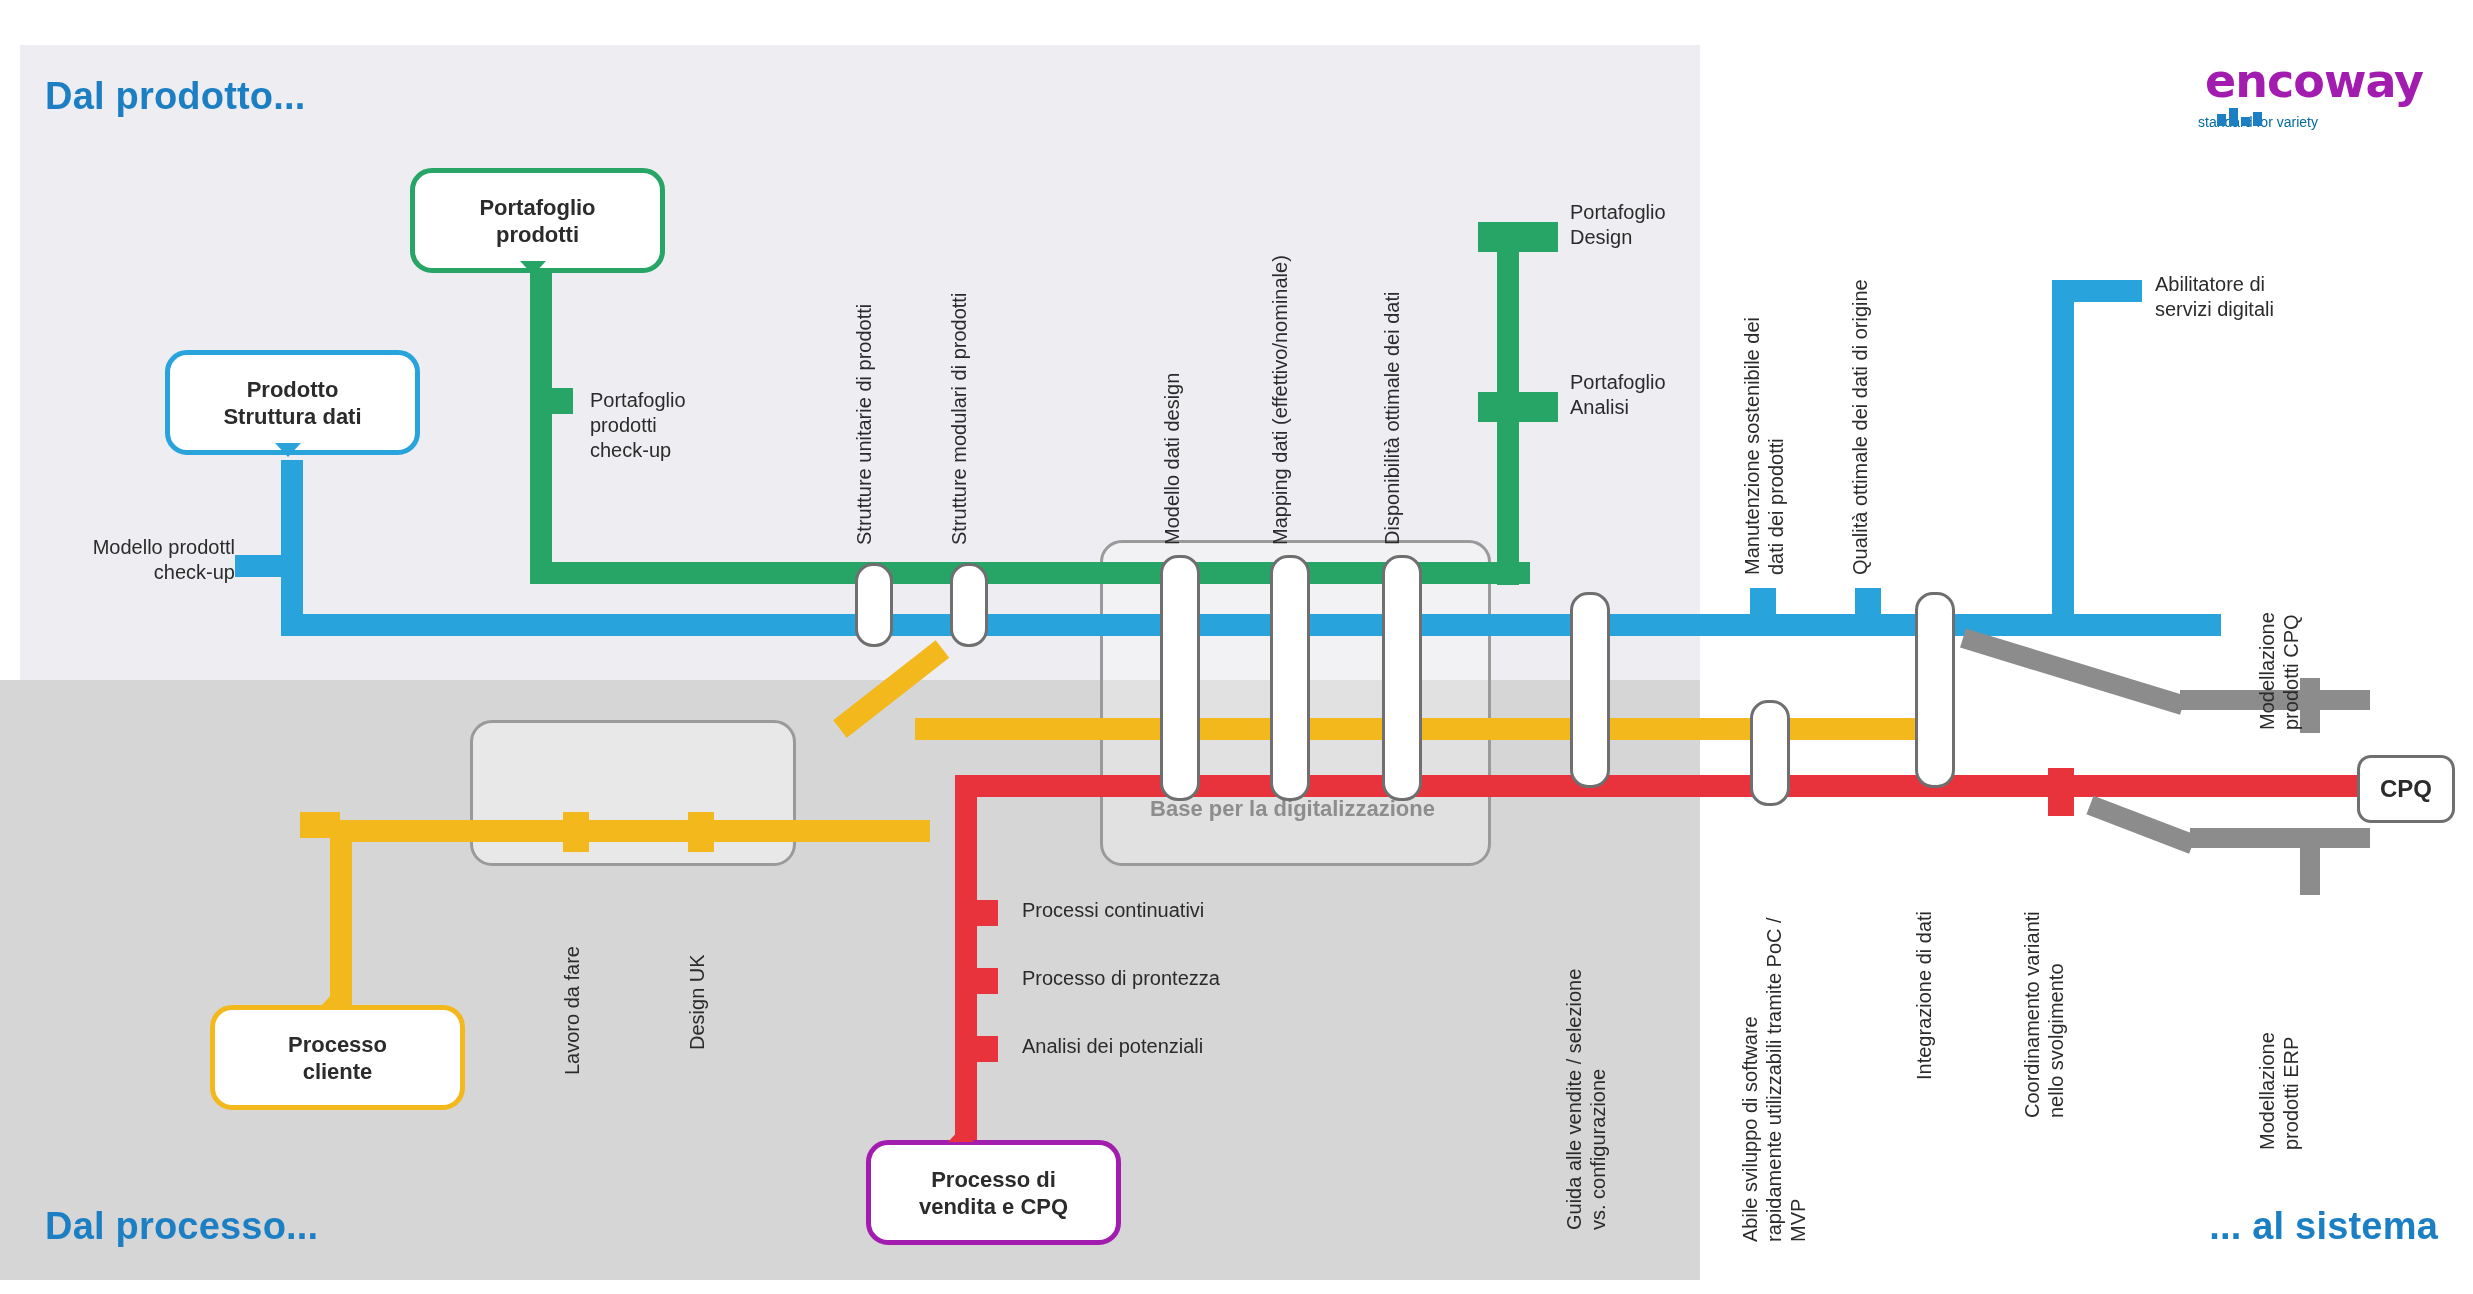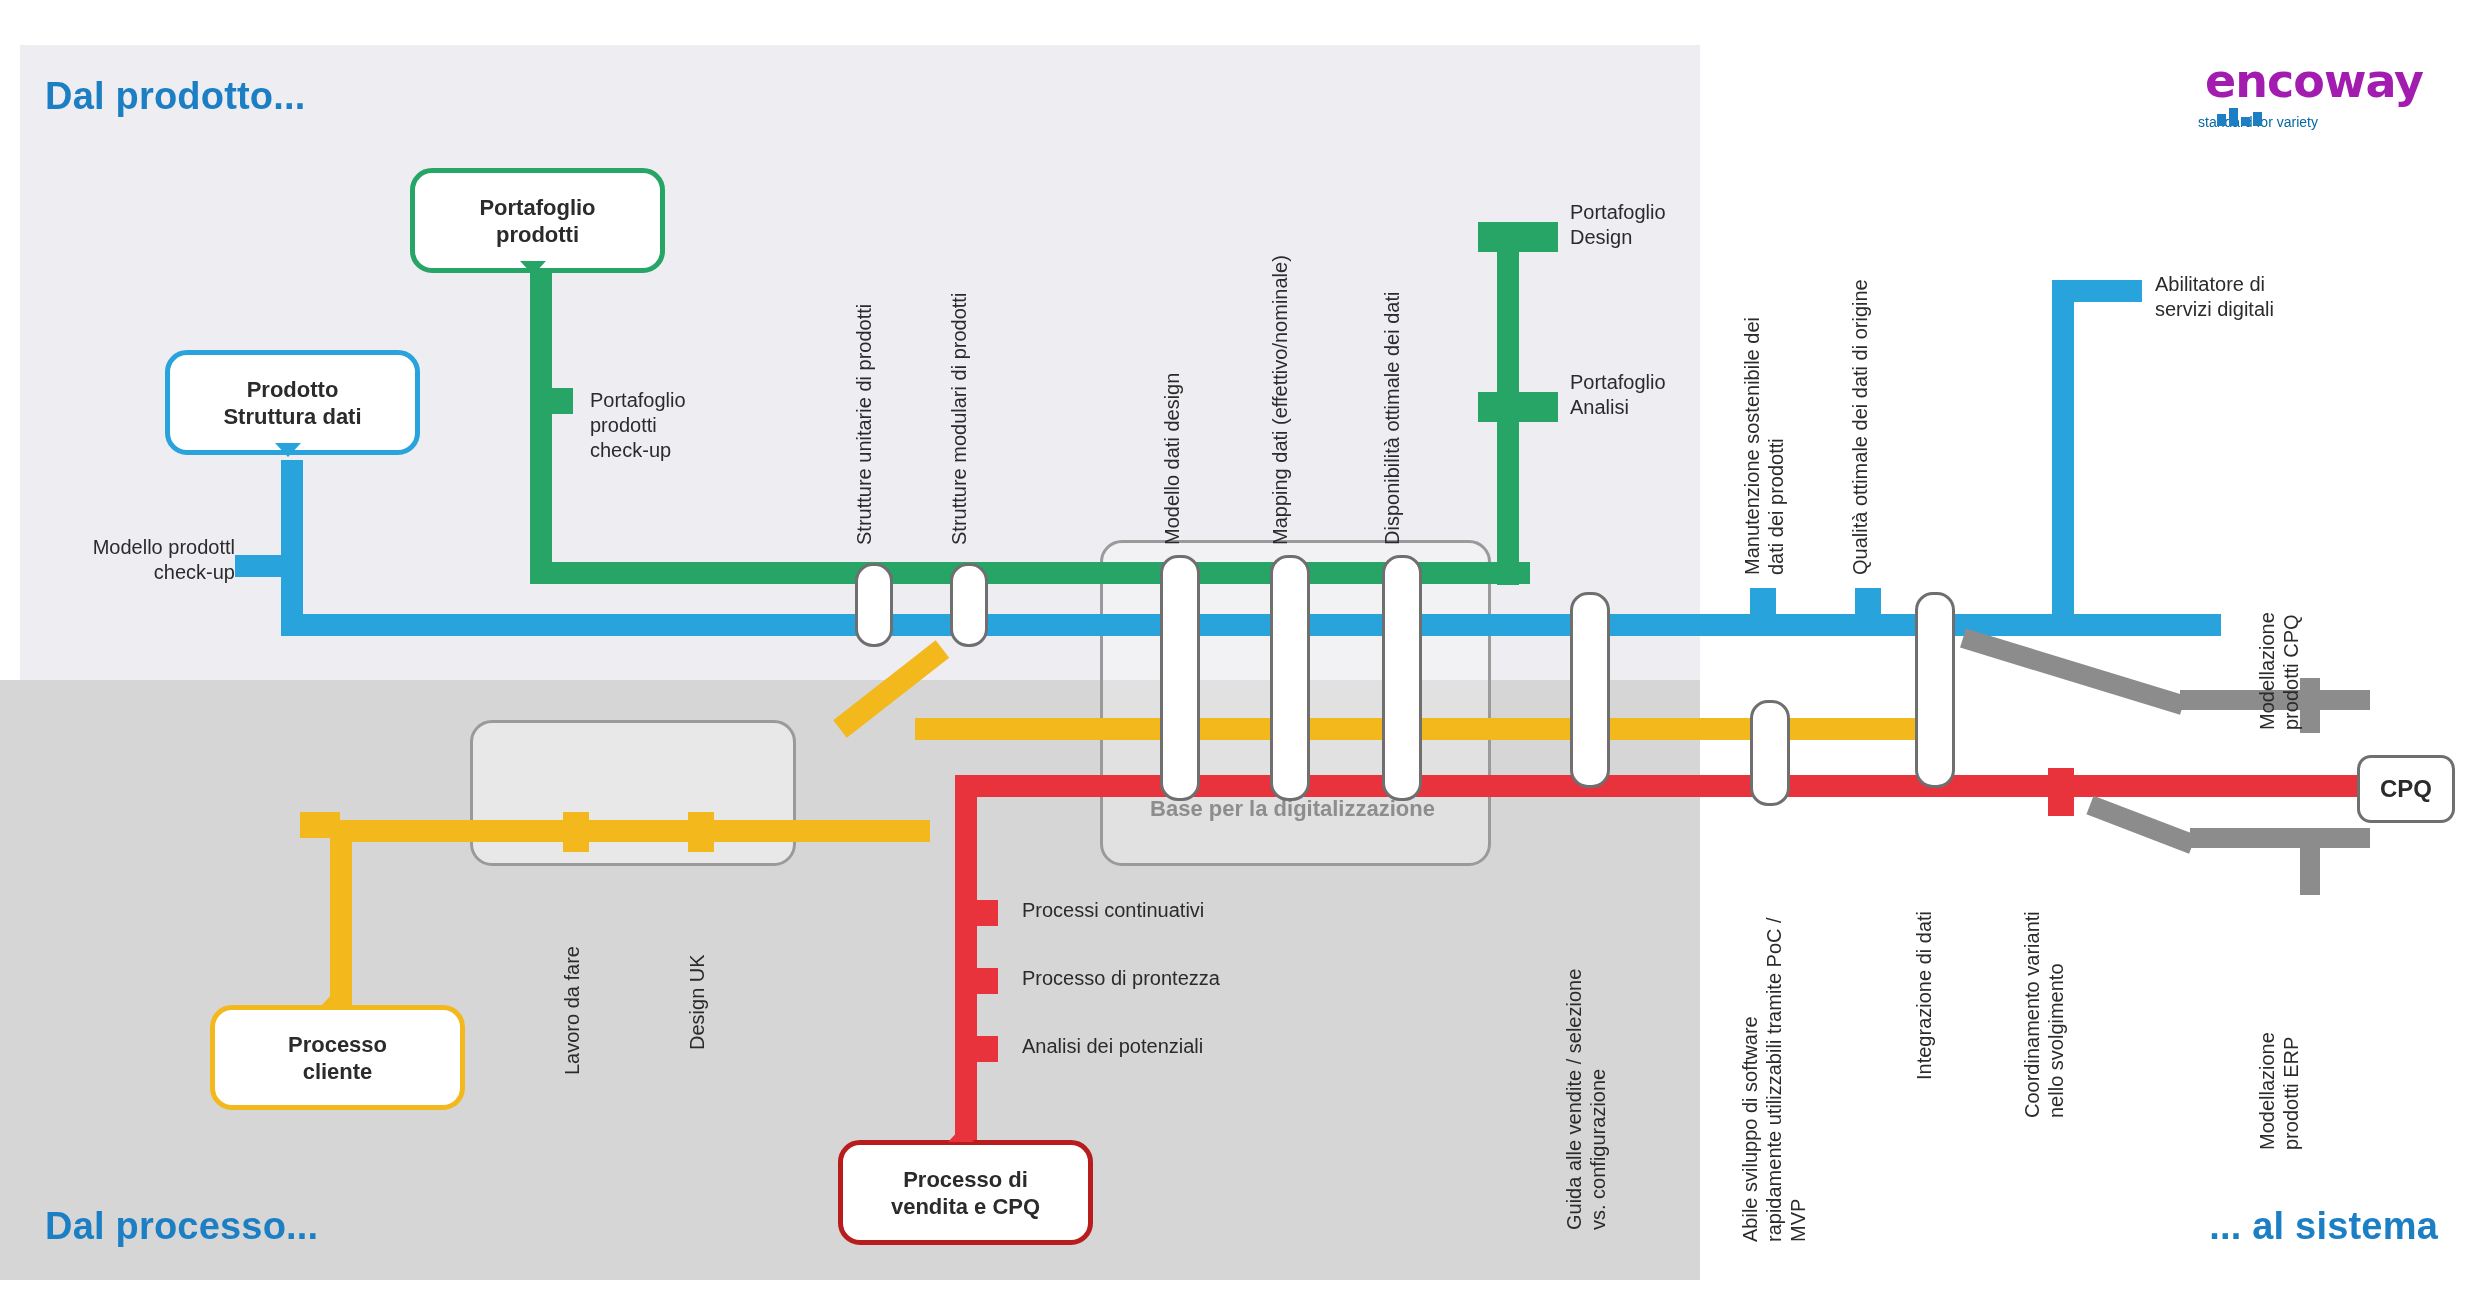--- a/index.html
+++ b/index.html
@@ -36,21 +36,21 @@
   .red{background:#e8323c;}
   .grey{background:#8c8c8c;}
 
   
   .node{position:absolute;background:#ffffff;border-radius:22px;display:flex;
         align-items:center;justify-content:center;text-align:center;
         font-weight:bold;font-size:22px;line-height:27px;color:#2b2b2b;}
   .node.blue-b{border:5px solid #29a3dc;}
   .node.green-b{border:5px solid #27a566;}
   .node.yellow-b{border:5px solid #f3b81c;}
-  .node.red-b{border:5px solid #b91c1c;}
+  .node.red-b{border:5px solid #a21caf;margin-left:28px;}
 
   .tri{position:absolute;width:0;height:0;border-left:13px solid transparent;
        border-right:13px solid transparent;}
   .tri.down-blue{border-top:14px solid #29a3dc;}
   .tri.down-green{border-top:14px solid #27a566;}
   .tri.up-yellow{border-bottom:14px solid #f3b81c;}
   .tri.up-red{border-bottom:14px solid #e8323c;}
 
   
   .ghost{position:absolute;border:3px solid #9a9a9a;border-radius:22px;}

